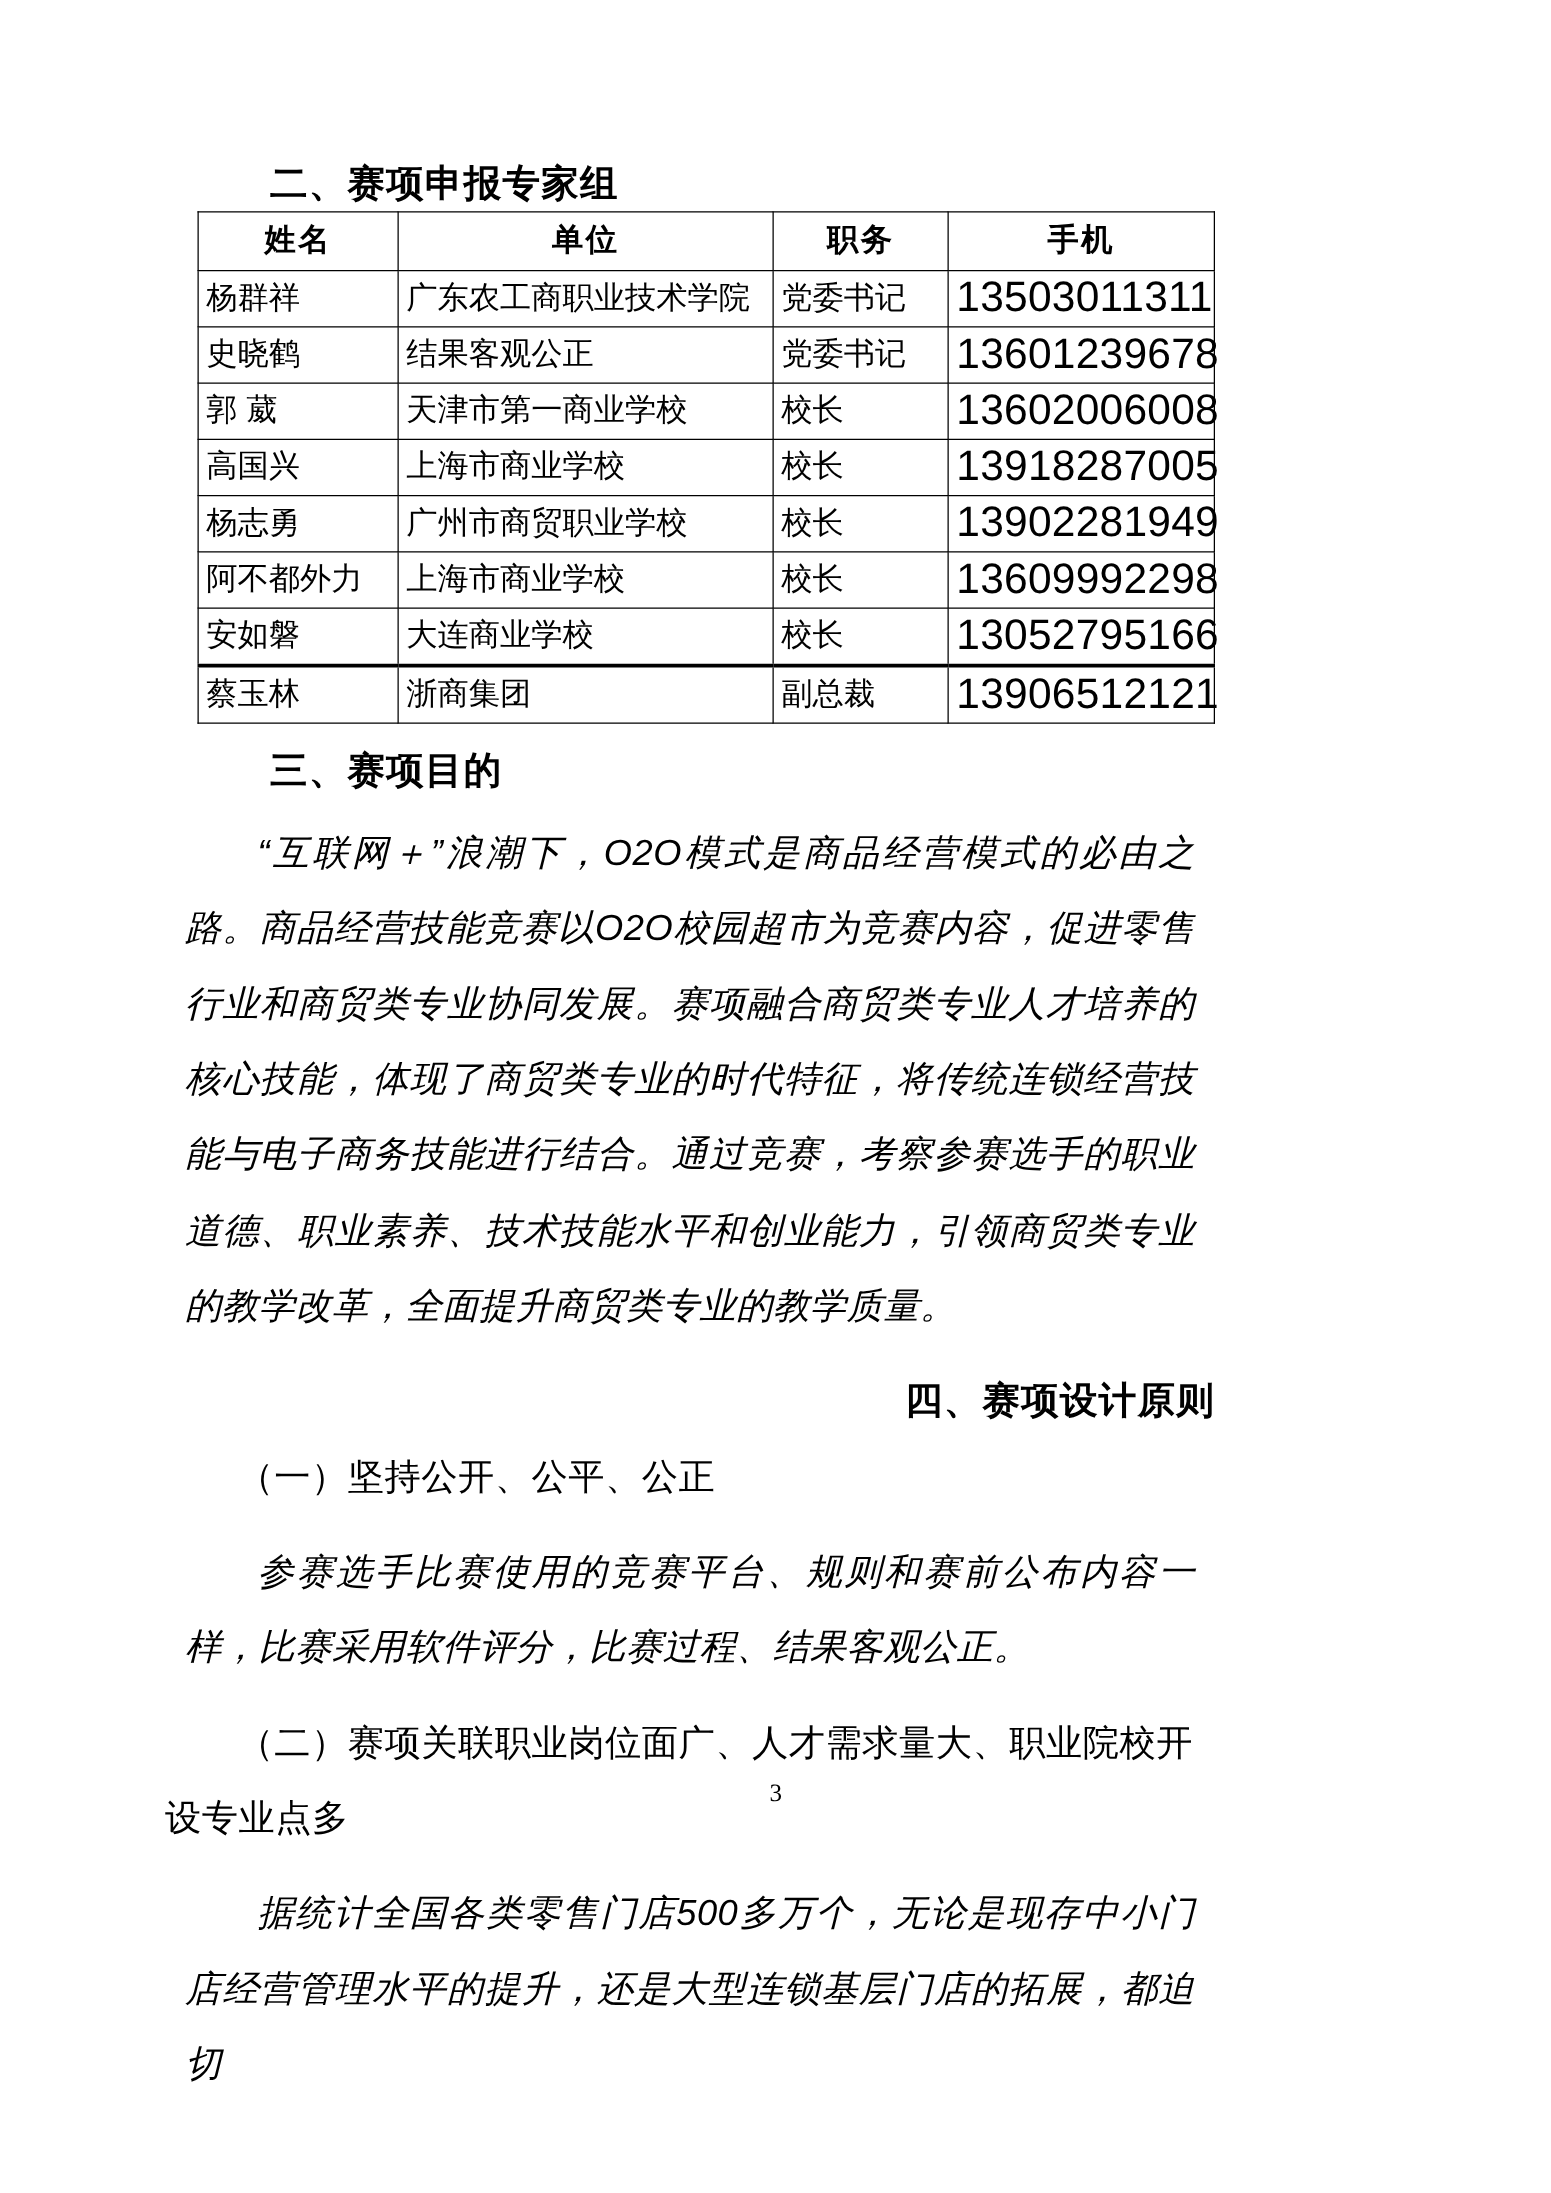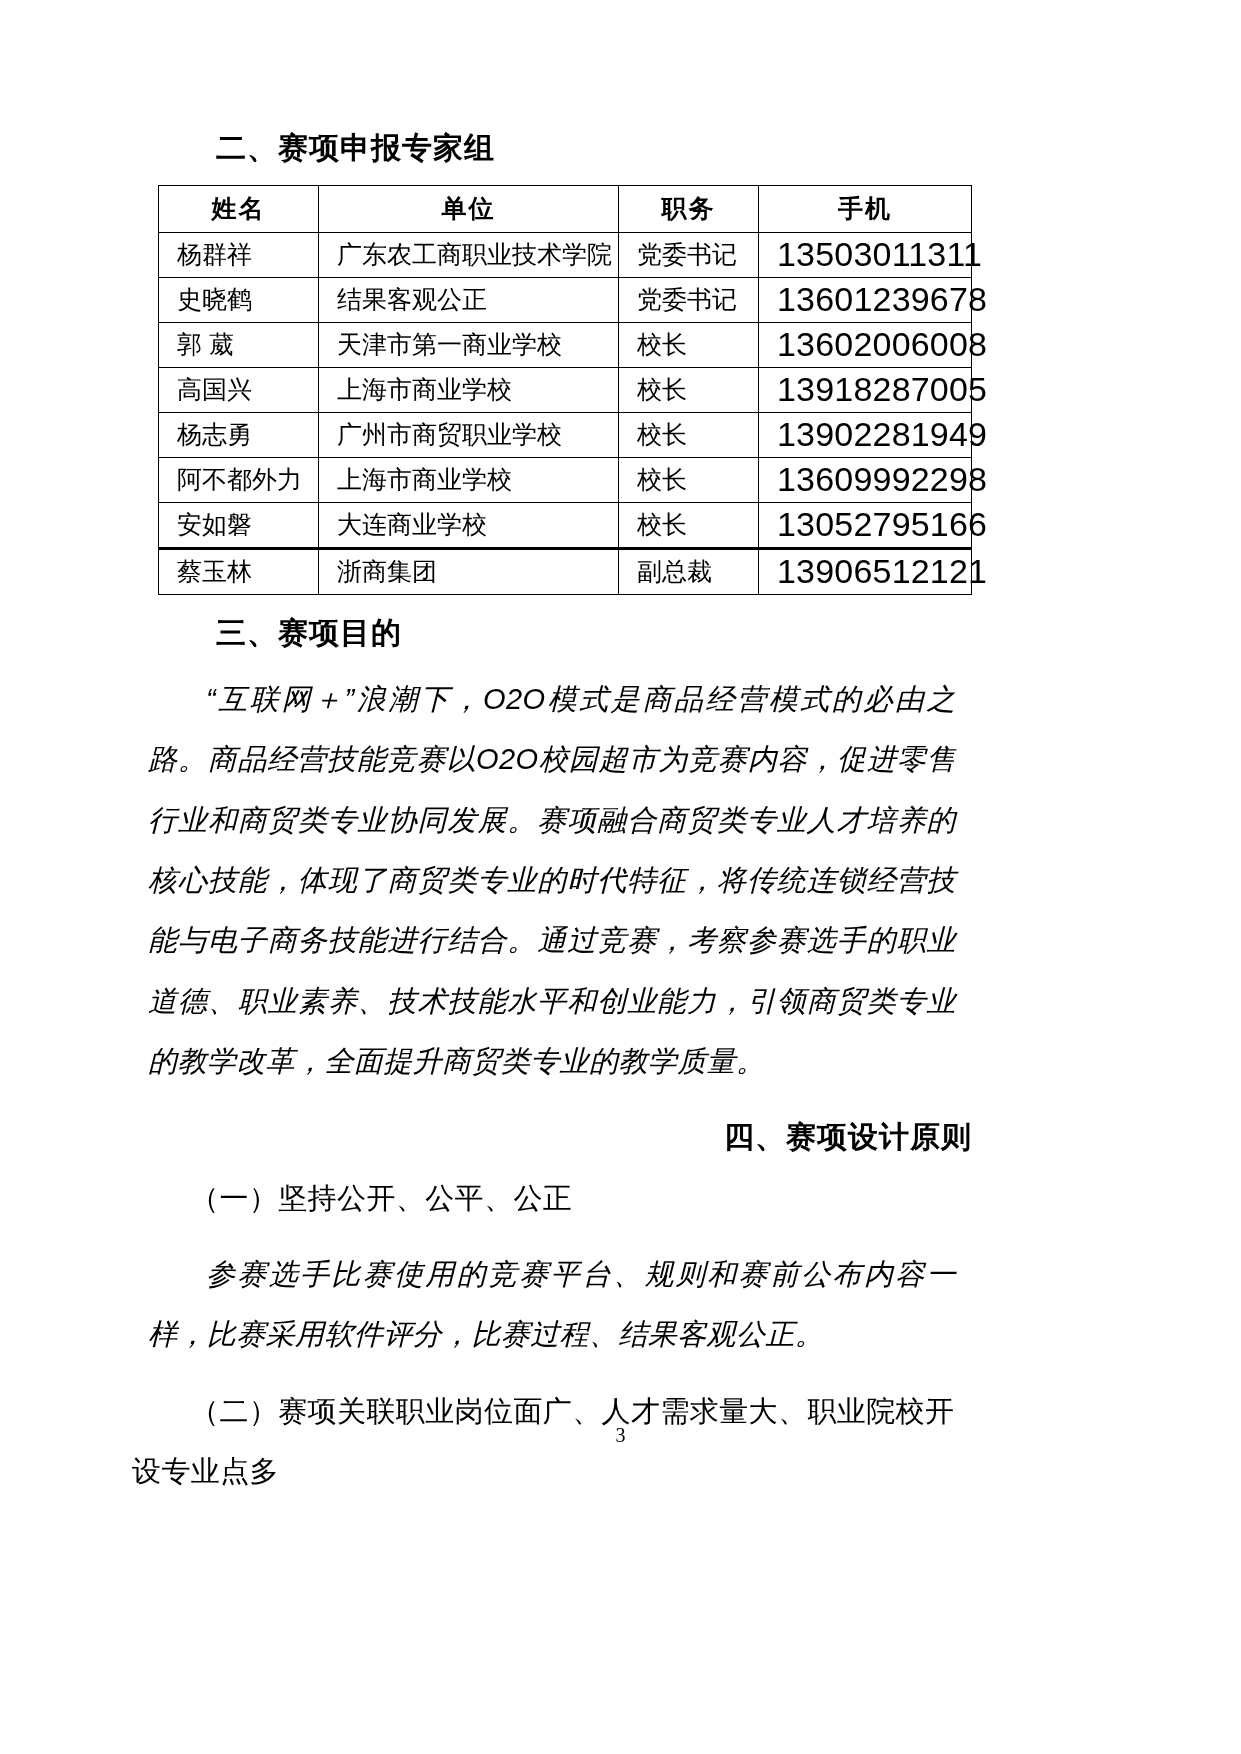--- a/index.html
+++ b/index.html
@@ -26,39 +26,39 @@
 
   
   .heading {
     font-size: 30px;
     font-weight: bold;
     letter-spacing: 1px;
     margin: 0 0 14px 0;
     padding-left: 84px;
     line-height: 1.35;
   }
-  .heading-2 { margin-bottom: 16px; }
+  .heading-2 { margin-bottom: 0; }
   .heading-3 { margin-top: 18px; margin-bottom: 10px; }
   .heading-4 { margin-top: 26px; margin-bottom: 10px; text-align: right; }
 
   
   .expert-table {
     border-collapse: collapse;
     width: 813px;
     margin: 0 0 4px 26px;
     table-layout: fixed;
     background: #fff;
   }
   .expert-table td, .expert-table th {
     border: 1.6px solid #000;
     font-size: 25px;
     font-weight: normal;
     vertical-align: middle;
     height: 44px;
-    padding: 0 18px;
+    padding: 0 6px;
     line-height: 1.1;
     white-space: nowrap;
     letter-spacing: 0px;
   }
   .expert-table th {
     font-weight: bold;
     letter-spacing: 2px;
     height: 46px;
   }
   .col-name  { width: 160px; }
@@ -184,17 +184,18 @@
     <p class="para indent">“互联网＋”浪潮下，O2O模式是商品经营模式的必由之路。商品经营技能竞赛以O2O校园超市为竞赛内容，促进零售行业和商贸类专业协同发展。赛项融合商贸类专业人才培养的核心技能，体现了商贸类专业的时代特征，将传统连锁经营技能与电子商务技能进行结合。通过竞赛，考察参赛选手的职业道德、职业素养、技术技能水平和创业能力，引领商贸类专业的教学改革，全面提升商贸类专业的教学质量。</p>
 
     <h2 class="heading heading-4">四、赛项设计原则</h2>
 
     <p class="para-sub">（一）坚持公开、公平、公正</p>
 
     <p class="para indent">参赛选手比赛使用的竞赛平台、规则和赛前公布内容一样，比赛采用软件评分，比赛过程、结果客观公正。</p>
 
     <p class="para-sub">（二）赛项关联职业岗位面广、人才需求量大、职业院校开设专业点多</p>
 
+    <p class="para indent">据统计全国各类零售门店500多万个，无论是现存中小门店经营管理水平的提升，还是大型连锁基层门店的拓展，都迫切</p>
 
   </div>
 
   <div class="page-number">3</div>
 </div>
 
 </body></html>

